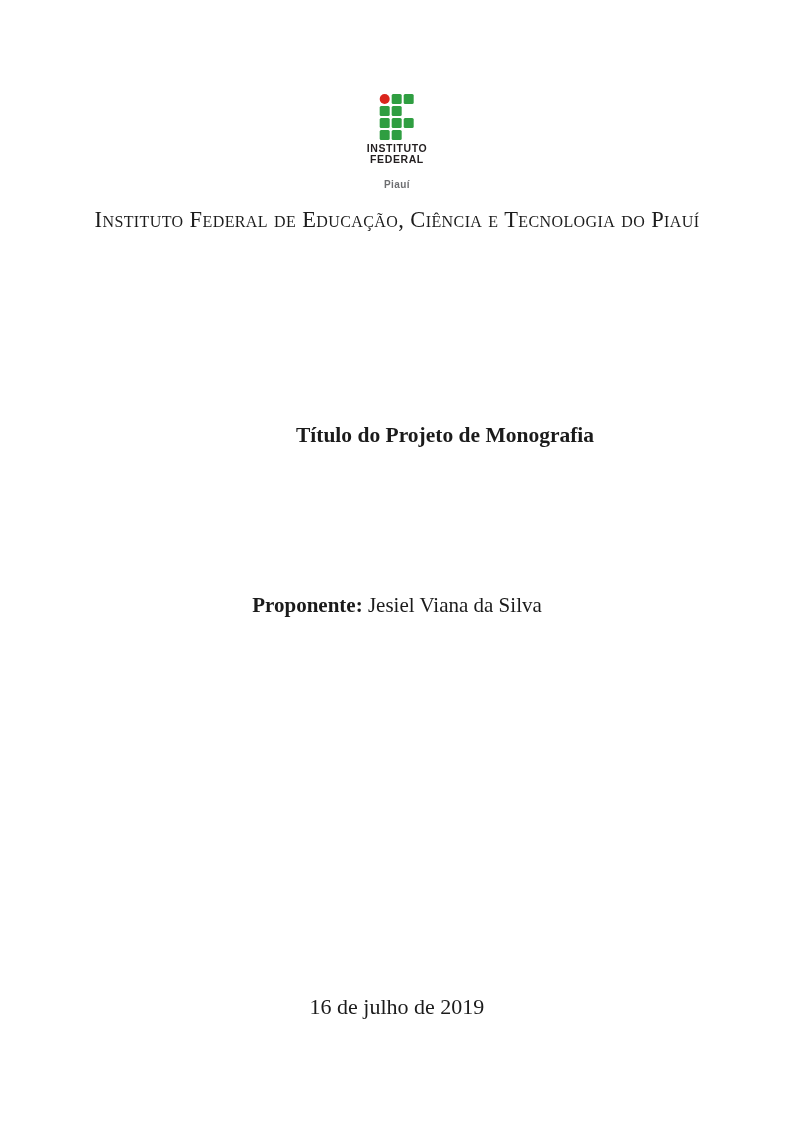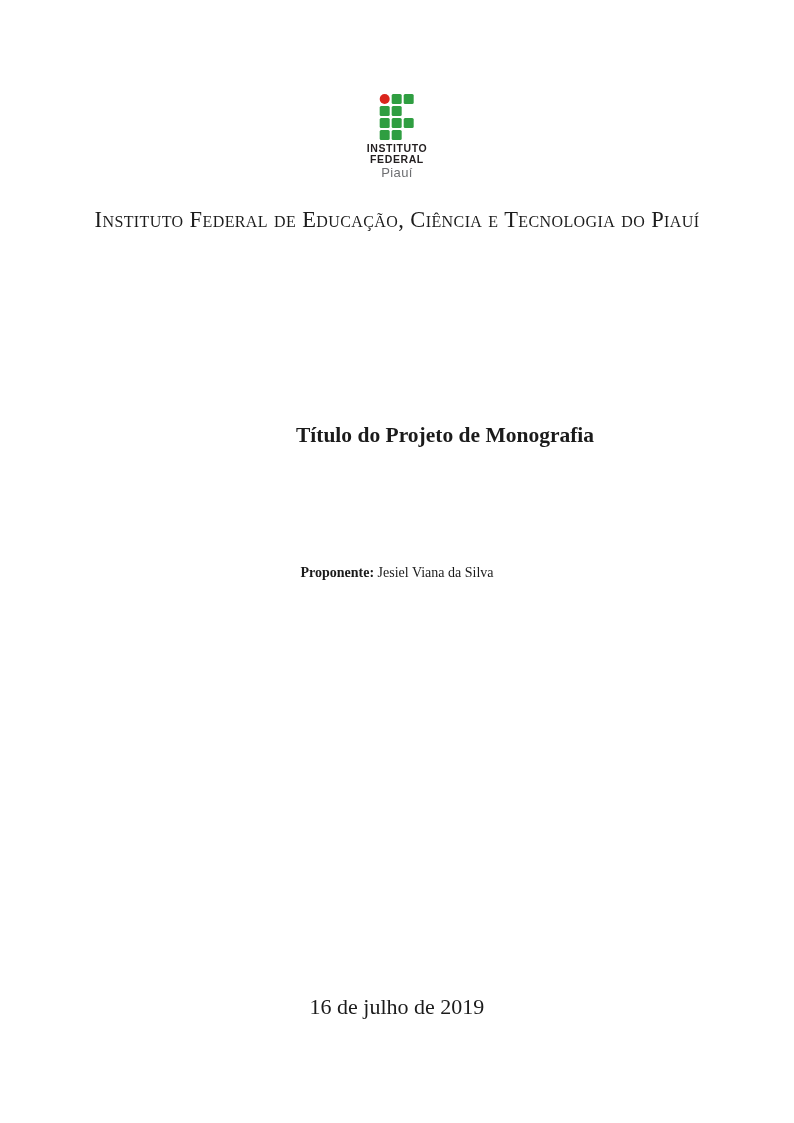--- a/index.html
+++ b/index.html
@@ -43,23 +43,23 @@
     font-family: "Liberation Sans", sans-serif;
     color: var(--if-text, #231f20);
     line-height: 1.0;
   }
   .logo-line {
     font-weight: bold;
     font-size: 10.5px;
     letter-spacing: 0.6px;
   }
   .logo-sub {
-    margin-top: 2px;
-    font-size: 13px;
-    font-weight: normal;
+    margin-top: 16px;
+    font-size: 10px;
+    font-weight: bold;
     color: #6d6e71;
     letter-spacing: 0.4px;
   }
 
   
   .centered-line {
     position: absolute;
     left: 0;
     width: 794px;
     text-align: center;
@@ -73,22 +73,22 @@
     color: #1c1c1c;
   }
   .project-title {
     top: 421px;
     font-size: 21.5px;
     font-weight: bold;
     line-height: 28px;
     margin-left: 48px;
   }
   .proponent-line {
-    top: 559px;
-    font-size: 14px;
+    top: 591px;
+    font-size: 21px;
     line-height: 28px;
   }
   .proponent-label { font-weight: bold; }
   .proponent-name  { font-weight: normal; }
   .doc-date {
     top: 993px;
     font-size: 22px;
     line-height: 28px;
   }
 </style>

